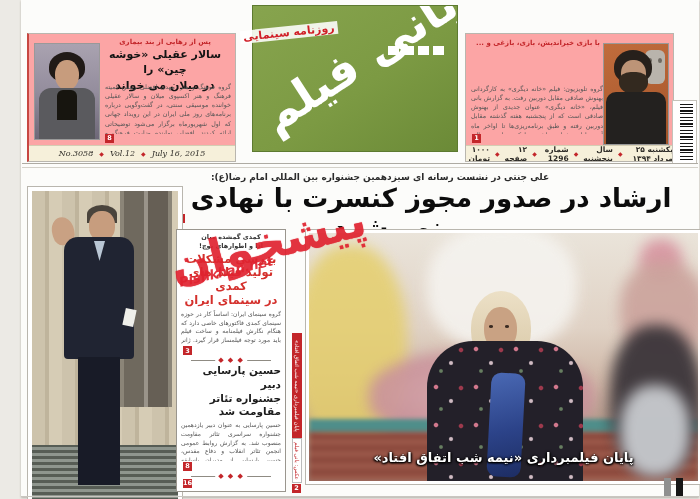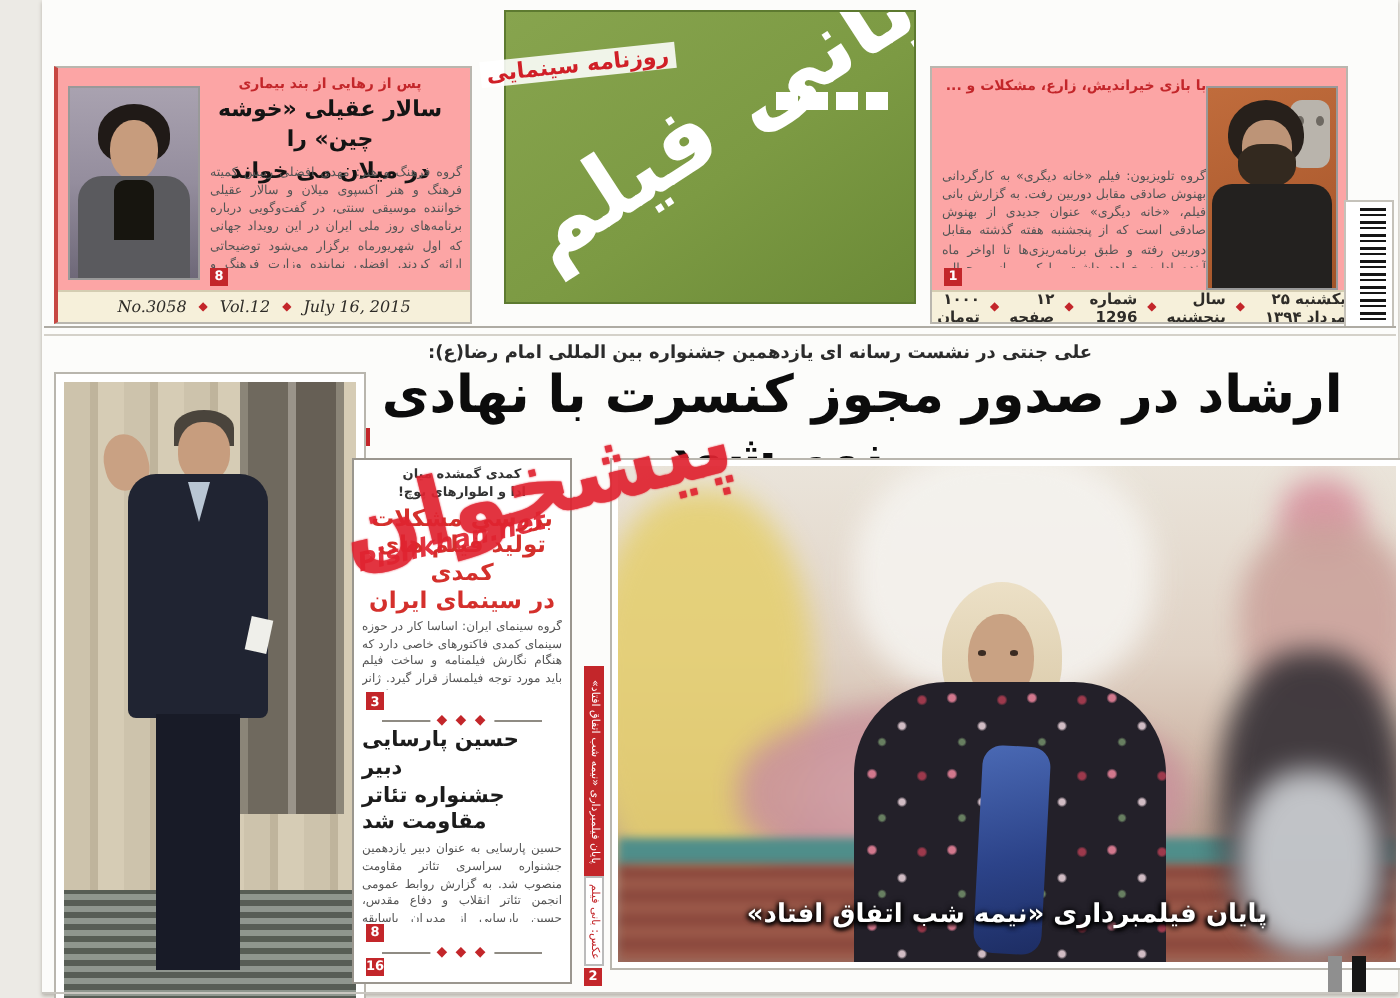--- a/index.html
+++ b/index.html
@@ -60,21 +60,21 @@
   .m-hair{position:absolute;left:55px;top:14px;width:30px;height:18px;border-radius:50% 50% 0 0;background:#4a443c;}
   .m-face{position:absolute;left:57px;top:20px;width:26px;height:30px;border-radius:46%;background:#c79d7e;}
   .m-torso{position:absolute;left:32px;top:46px;width:70px;height:122px;border-radius:14px 14px 4px 4px;background:#202432;}
   .m-shirt{position:absolute;left:62px;top:50px;width:11px;height:20px;background:#b9c6d4;clip-path:polygon(0 0,100% 0,50% 100%);}
   .m-paper{position:absolute;left:92px;top:118px;width:11px;height:17px;background:#efefea;transform:rotate(12deg);}
   .m-legs{position:absolute;left:46px;top:166px;width:42px;height:128px;background:#181b27;}
   
   .midcol{left:176px;top:229px;width:110px;height:263px;background:#fff;border:1px solid #9a968e;padding:3px 4px;box-sizing:border-box;display:flex;flex-direction:column;overflow:hidden;}
   .mc-kicker{font-size:6.5px;font-weight:bold;color:#333;text-align:center;line-height:1.35;}
   .mc-redhead{font-size:11.5px;font-weight:bold;color:#d4302c;text-align:center;line-height:1.2;margin-top:2px;}
-  .mc-head{font-size:10.5px;font-weight:bold;color:#1c1c1c;text-align:left;line-height:1.3;margin-top:1px;}
+  .mc-head{font-size:10.5px;font-weight:bold;color:#1c1c1c;text-align:right;line-height:1.3;margin-top:1px;}
   .mc-body{font-size:6px;color:#555;text-align:justify;line-height:1.48;margin-top:2px;}
   .mc-numrow{direction:ltr;display:flex;margin:1px 0 0 2px;}
   .mc-sep{position:relative;border-top:1px solid #8f8b83;margin:5px 10px 2px;}
   .mc-sep span{position:absolute;left:50%;top:-5.5px;transform:translateX(-50%);background:#fff;padding:0 3px;color:#c3262a;font-size:7px;letter-spacing:1px;white-space:nowrap;}
   
   .vstrip-red{left:292px;top:333px;width:10px;height:105px;background:#c3262a;color:#fff;writing-mode:vertical-rl;font-size:5.5px;display:flex;align-items:center;justify-content:center;overflow:hidden;}
   .vstrip-white{left:292px;top:438px;width:10px;height:45px;background:#fff;border:1px solid #bbb;box-sizing:border-box;color:#c3262a;writing-mode:vertical-rl;font-size:5.5px;display:flex;align-items:center;justify-content:center;overflow:hidden;}
   .vstrip-num{left:292px;top:484px;}
   
   .leadphoto-box{left:305px;top:229px;width:389px;height:248px;background:#fff;border:1px solid #b9b6ae;padding:3px;box-sizing:content-box;}
@@ -143,21 +143,21 @@
   </div>
 
   <div class="abs news-box box-tr rtl">
     <div class="abs photo-frame tr-photo">
       <div class="tr-mask"></div>
       <div class="tr-hair"></div>
       <div class="tr-face"></div>
       <div class="tr-beard"></div>
       <div class="tr-torso"></div>
     </div>
-    <div class="abs kicker-sm" style="left:6px;top:5px;width:132px;">با بازی خیراندیش، زارع، مشکلات و ...</div>
+    <div class="abs kicker-sm" style="left:6px;top:5px;width:132px;">با بازی خیراندیش، بازی، بازغی و ...</div>
     <div class="abs body-sm" style="left:5px;top:50px;width:132px;height:50px;overflow:hidden;">گروه تلویزیون: فیلم «خانه دیگری» به کارگردانی بهنوش صادقی مقابل دوربین رفت. به گزارش بانی فیلم، «خانه دیگری» عنوان جدیدی از بهنوش صادقی است که از پنجشنبه هفته گذشته مقابل دوربین رفته و طبق برنامه‌ریزی‌ها تا اواخر ماه آینده ادامه خواهد داشت. پارک پرواز و حوالی منطقه ونک از جمله لوکیشن‌های اصلی این فیلم بوده است.</div>
     <div class="abs numsq" style="left:6px;top:100px;">1</div>
     <div class="date-strip strip-fa rtl">
       <span>یکشنبه ۲۵ مرداد ۱۳۹۴</span>
       <span class="dm">◆</span>
       <span>سال پنجشنبه</span>
       <span class="dm">◆</span>
       <span>شماره 1296</span>
       <span class="dm">◆</span>
       <span>۱۲ صفحه</span>
@@ -166,21 +166,21 @@
     </div>
   </div>
 
   <div class="abs barcode">
     <div class="bars"></div>
     <div class="bdigits"></div>
   </div>
 
   <div class="abs rule"></div>
 
-  <div class="abs lead-kicker rtl">علی جنتی در نشست رسانه ای یازدهمین جشنواره بین المللی امام رضا(ع):</div>
+  <div class="abs lead-kicker rtl">علی جنتی در نشست رسانه ای سیزدهمین جشنواره بین المللی امام رضا(ع):</div>
   <div class="abs lead-head rtl">ارشاد در صدور مجوز کنسرت با نهادی شریک نمی‌شود</div>
   <div class="abs numsq" style="left:176px;top:214px;">2</div>
 
   <div class="abs minister-box">
     <div class="minister">
       <div class="m-door"></div>
       <div class="m-mat"></div>
       <div class="m-hand"></div>
       <div class="m-hair"></div>
       <div class="m-face"></div>

